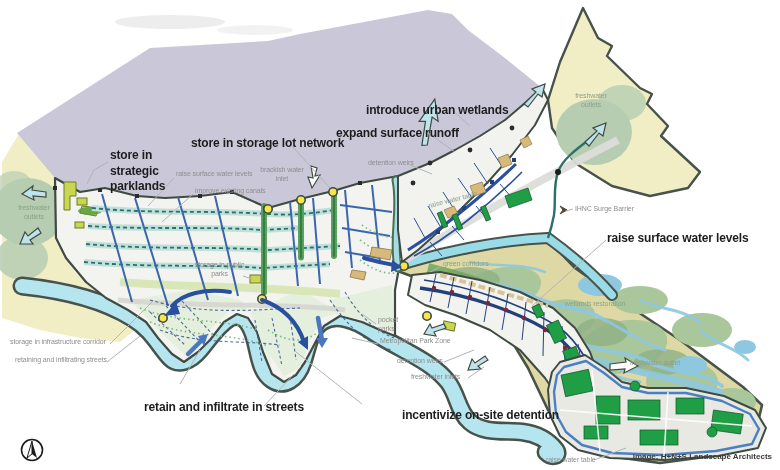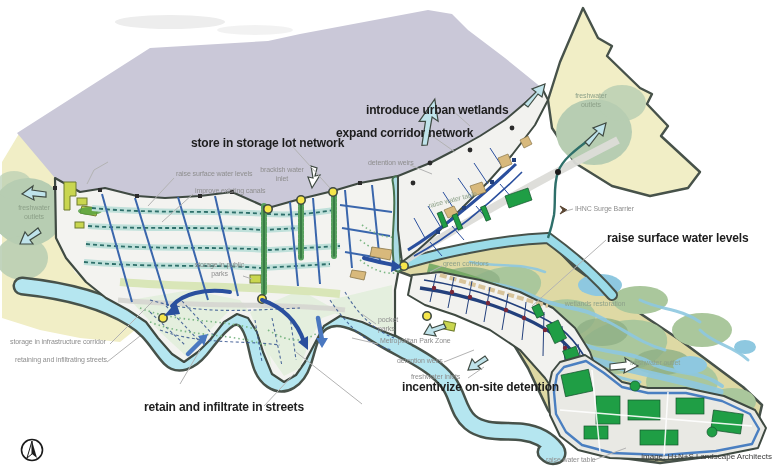--- a/index.html
+++ b/index.html
@@ -4,21 +4,21 @@
 <style>
   html,body{margin:0;padding:0;background:#fff;}
   .stage{position:relative;width:780px;height:470px;background:#ffffff;overflow:hidden;
          font-family:"Liberation Sans",sans-serif;}
   .stage svg{position:absolute;left:0;top:0;}
   .lbl{position:absolute;font-size:7px;line-height:1.25;color:#8e8e8e;letter-spacing:-0.1px;}
   .lbl.green{color:#8da189;}
   .lbl.center{text-align:center;}
   .lbl.bold{font-size:12px;font-weight:bold;color:#1d1d1d;letter-spacing:-0.15px;line-height:1.3;}
   .nowrap{white-space:nowrap;}
-  .credit{position:absolute;font-size:8px;font-weight:normal;color:#3a3a3a;white-space:nowrap;}
+  .credit{position:absolute;font-size:8px;font-weight:bold;color:#3a3a3a;white-space:nowrap;}
 </style>
 </head>
 <body>
 
 <div class="stage">
 
 <svg width="780" height="470" viewBox="0 0 780 470">
 
   <g fill="#ededed">
     <ellipse cx="170" cy="22" rx="55" ry="7"></ellipse>
@@ -372,26 +372,27 @@
     <path d="M573,209 L566,211"></path>
   </g>
 
   <g>
     <circle cx="32" cy="450" r="10.5" fill="#ffffff" stroke="#1b1b1b" stroke-width="1.6"></circle>
     <polygon points="32,441 37,458 32,454" fill="#1b1b1b"></polygon>
     <polygon points="32,441 27,458 32,454" fill="#ffffff" stroke="#1b1b1b" stroke-width="1"></polygon>
   </g>
 </svg>
 
+<div class="lbl bold" style="left:110px;top:148px;width:92px;">store in strategic parklands</div>
 <div class="lbl bold nowrap" style="left:191px;top:136px;">store in storage lot network</div>
 <div class="lbl bold nowrap" style="left:366px;top:103px;">introduce urban wetlands</div>
-<div class="lbl bold nowrap" style="left:336px;top:126px;">expand corridor network</div>
+<div class="lbl bold nowrap" style="left:336px;top:126px;">expand surface runoff</div>
 <div class="lbl bold nowrap" style="left:607px;top:231px;">raise surface water levels</div>
 <div class="lbl bold nowrap" style="left:144px;top:400px;">retain and infiltrate in streets</div>
-<div class="lbl bold nowrap" style="left:366px;top:380px;padding-left:36px;">incentivize on-site detention</div>
+<div class="lbl bold nowrap" style="left:366px;top:408px;padding-left:36px;">incentivize on-site detention</div>
 
 <div class="lbl green center" style="left:10px;top:204px;width:48px;">freshwater outlets</div>
 <div class="lbl nowrap" style="left:176px;top:170px;">raise surface water levels</div>
 <div class="lbl nowrap" style="left:195px;top:187px;">improve existing canals</div>
 <div class="lbl center" style="left:258px;top:166px;width:48px;">brackish water inlet</div>
 <div class="lbl nowrap" style="left:368px;top:159px;">detention weirs</div>
 <div class="lbl green center" style="left:566px;top:92px;width:50px;">freshwater outlets</div>
 <div class="lbl nowrap" style="left:575px;top:205px;">IHNC Surge Barrier</div>
 <div class="lbl green nowrap" style="left:428px;top:196px;transform:rotate(-14deg);">raise water table</div>
 <div class="lbl center" style="left:192px;top:261px;width:55px;">storage in public parks</div>

